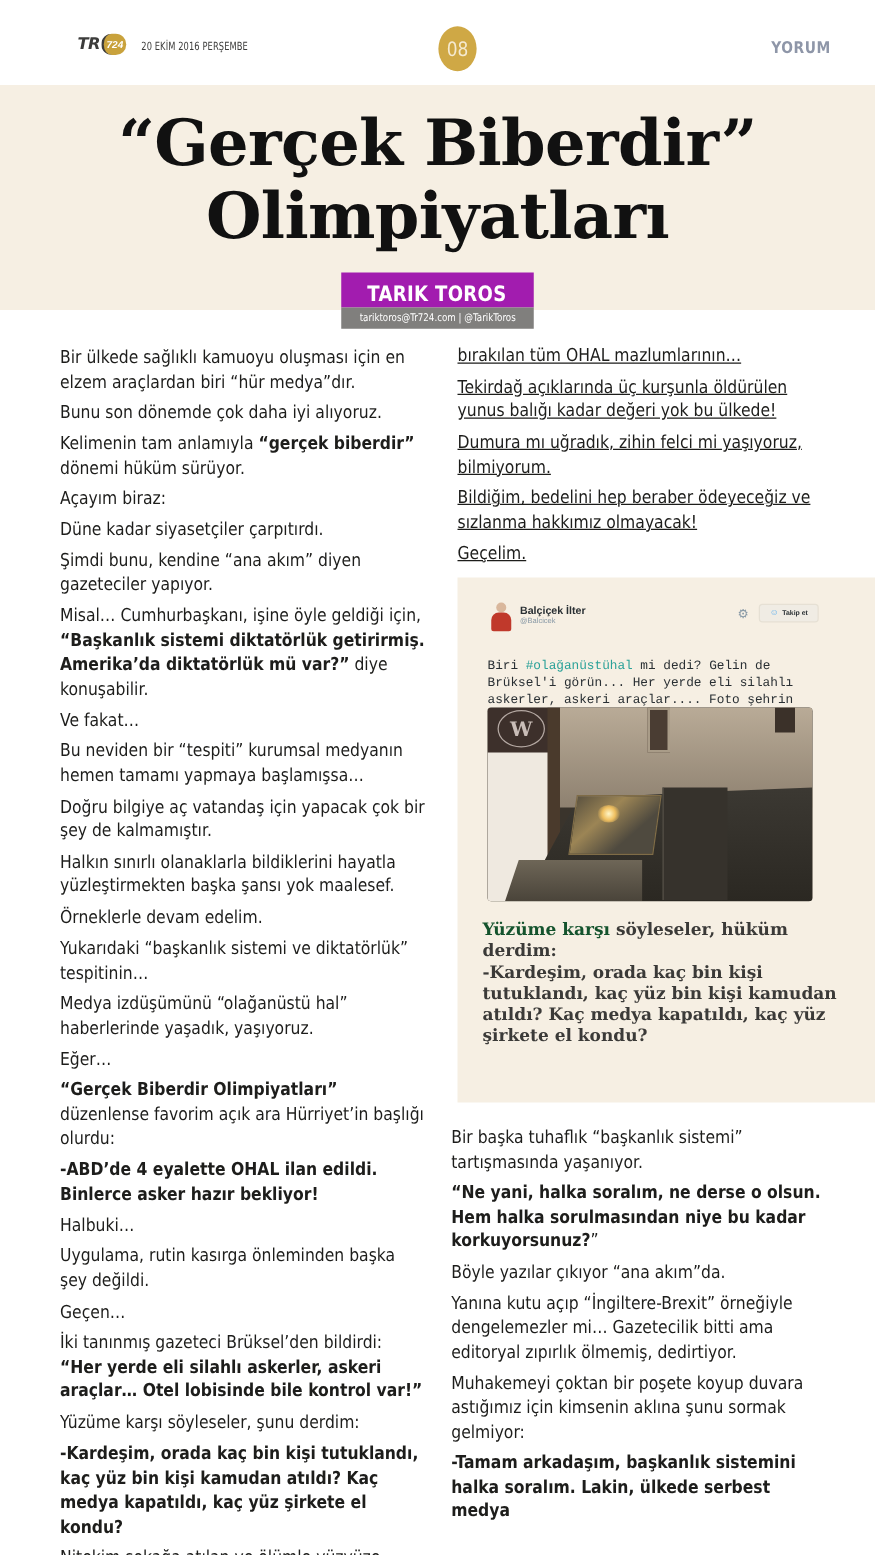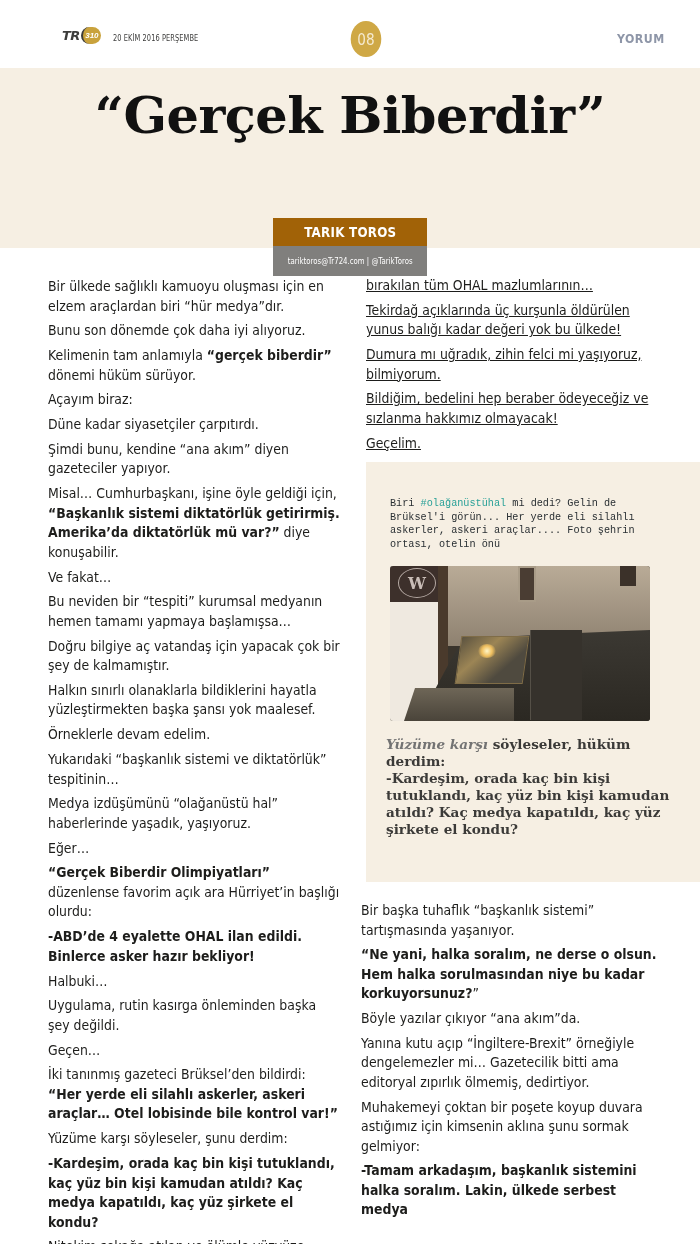--- a/index.html
+++ b/index.html
@@ -13,23 +13,23 @@
   .logo-badge { width: 20px; height: 17px; border-radius: 9px; background: #c9a23c; color: #fff; font-size: 8px; font-weight: bold; font-style: italic; display: flex; align-items: center; justify-content: center; margin-left: 1px; border-left: 2px solid #3c3c3b; }
   .date { position: absolute; left: 98px; top: 33px; font-family: "DejaVu Sans Condensed", "DejaVu Sans", sans-serif; font-size: 9px; color: #3c3c3b; letter-spacing: 0.1px; transform: scaleX(0.82); transform-origin: left center; }
   .page-num { position: absolute; left: 333px; top: 21px; width: 36px; height: 36px; border-radius: 50%; background: #cfa845; color: #f5ead0; font-family: "DejaVu Sans", sans-serif; font-size: 16px; display: flex; align-items: center; justify-content: center; transform: scaleX(0.85); }
   .section { position: absolute; left: 602px; top: 31px; font-family: "DejaVu Sans", sans-serif; font-weight: bold; font-size: 13px; color: #8e96a8; letter-spacing: 0.5px; transform: scaleX(0.85); transform-origin: left center; }
 
   
   .title-band { position: absolute; left: 0; top: 68px; width: 700px; height: 180px; background: #f6efe3; }
   .headline { position: absolute; left: 0; top: 18px; width: 700px; text-align: center; font-family: "DejaVu Serif", serif; font-weight: bold; font-size: 51px; line-height: 58px; color: #111; letter-spacing: -0.5px; }
 
   .byline { position: absolute; left: 273px; top: 218px; width: 154px; }
-  .byline-name { height: 28px; background: #a16207; color: #fff; font-family: "DejaVu Sans", sans-serif; font-weight: bold; font-size: 14px; display: flex; align-items: center; justify-content: center; letter-spacing: 0.3px; }
+  .byline-name { height: 28px; background: #a21caf; color: #fff; font-family: "DejaVu Sans", sans-serif; font-weight: bold; font-size: 17px; display: flex; align-items: flex-end; justify-content: center; letter-spacing: 0.3px; }
   .byline-name span { display: inline-block; transform: scaleX(0.85); }
-  .byline-contact { height: 30px; background: #807f7d; color: #fff; font-family: "DejaVu Sans", sans-serif; font-size: 8.5px; display: flex; align-items: center; justify-content: center; }
+  .byline-contact { height: 17px; background: #807f7d; color: #fff; font-family: "DejaVu Sans", sans-serif; font-size: 8.5px; display: flex; align-items: center; justify-content: center; }
   .byline-contact span { display: inline-block; transform: scaleX(0.82); white-space: nowrap; }
 
   
   .col { position: absolute; font-family: "DejaVu Sans", sans-serif; font-size: 14.2px; line-height: 19.5px; color: #1d1d1b; }
   .col p { margin-bottom: 5.3px; transform: scaleX(0.88); transform-origin: left top; width: 113.6%; }
   .col p b { font-weight: bold; }
   .col-left { left: 48px; top: 277px; width: 292px; }
   .col-right-top { left: 366px; top: 276px; width: 300px; text-decoration: underline; }
   .col-right-bottom { left: 361px; top: 901px; width: 300px; }
 
@@ -55,38 +55,39 @@
   .ph-frame { position: absolute; left: 48px; top: 0; width: 10px; height: 135px; background: #4a3a2c; }
   .ph-window { position: absolute; left: 128px; top: 0; width: 18px; height: 36px; background: #4a3d33; border: 2px solid #a99c88; }
   .ph-window2 { position: absolute; left: 230px; top: 0; width: 16px; height: 20px; background: #3b3129; }
   .ph-truck { position: absolute; left: 20px; top: 56px; width: 240px; height: 99px; background: linear-gradient(180deg, #3d3a34 0%, #2b2822 100%); clip-path: polygon(8% 100%, 10% 70%, 20% 25%, 38% 15%, 60% 12%, 100% 8%, 100% 100%); }
   .ph-windshield { position: absolute; left: 68px; top: 70px; width: 68px; height: 48px; background: linear-gradient(135deg, #5c5340 0%, #9c8555 35%, #4f4a3f 70%); transform: skewX(-8deg); border: 1px solid #7f6c47; }
   .ph-light { position: absolute; left: 88px; top: 78px; width: 18px; height: 14px; border-radius: 50%; background: radial-gradient(circle, #fff6c8 0%, #f0c060 45%, rgba(200,150,60,0) 80%); }
   .ph-hood { position: absolute; left: 14px; top: 122px; width: 110px; height: 33px; background: linear-gradient(180deg, #6e6657 0%, #4a443a 100%); clip-path: polygon(10% 0, 100% 0, 100% 100%, 0 100%); }
   .ph-door { position: absolute; left: 140px; top: 64px; width: 52px; height: 90px; background: #36322c; border-left: 1px solid #555047; }
 
   .pull-quote { position: absolute; left: 20px; top: 274px; width: 300px; font-family: "DejaVu Serif", serif; font-weight: bold; font-size: 13.6px; line-height: 17px; color: #3b3a38; }
-  .pull-quote .accent { color: #737373; font-style: italic; }
+  .pull-quote .accent { color: #14532d; }
 </style>
 </head>
 <body>
 
 <div class="topbar">
   <div class="logo">
     <span class="logo-tr">TR</span>
-    <span class="logo-badge">310</span>
+    <span class="logo-badge">724</span>
   </div>
   <div class="date">20 EKİM 2016 PERŞEMBE</div>
   <div class="page-num">08</div>
   <div class="section">YORUM</div>
 </div>
 
 <div class="title-band">
   <h1 class="headline">
     <span>“Gerçek Biberdir”</span><br>
+    <span>Olimpiyatları</span>
   </h1>
 </div>
 
 <div class="byline">
   <div class="byline-name">
       <span>TARIK TOROS</span>
     </div>
   <div class="byline-contact">
       <span>tariktoros@Tr724.com | @TarikToros</span>
     </div>
@@ -122,20 +123,33 @@
 <div class="col col-right-top">
   <p>bırakılan tüm OHAL mazlumlarının…</p>
   <p>Tekirdağ açıklarında üç kurşunla öldürülen yunus balığı kadar değeri yok bu ülkede!</p>
   <p>Dumura mı uğradık, zihin felci mi yaşıyoruz, bilmiyorum.</p>
   <p>Bildiğim, bedelini hep beraber ödeyeceğiz ve sızlanma hakkımız olmayacak!</p>
   <p>Geçelim.</p>
 </div>
 
 <div class="sidebox">
   <div class="tweet">
+    <div class="tweet-head">
+      <div class="tweet-avatar">
+        <div class="head"></div>
+          <div class="body"></div>
+      </div>
+      <span class="tweet-name">Balçiçek İlter</span>
+      <span class="tweet-handle">@Balcicek</span>
+      <span class="tweet-gear">⚙</span>
+      <div class="tweet-follow">
+        <span class="pi">☺</span>
+        <span>Takip et</span>
+      </div>
+    </div>
     <div class="tweet-text">
       <span>Biri </span><span class="hash">#olağanüstühal</span><span> mi dedi? Gelin de Brüksel'i görün... Her yerde eli silahlı askerler, askeri araçlar.... Foto şehrin ortası, otelin önü</span>
     </div>
   </div>
 
   <div class="tweet-photo">
     <div class="ph-wall"></div>
     <div class="ph-left"></div>
     <div class="ph-sign">
         <div class="ph-sign-circle">W</div>

